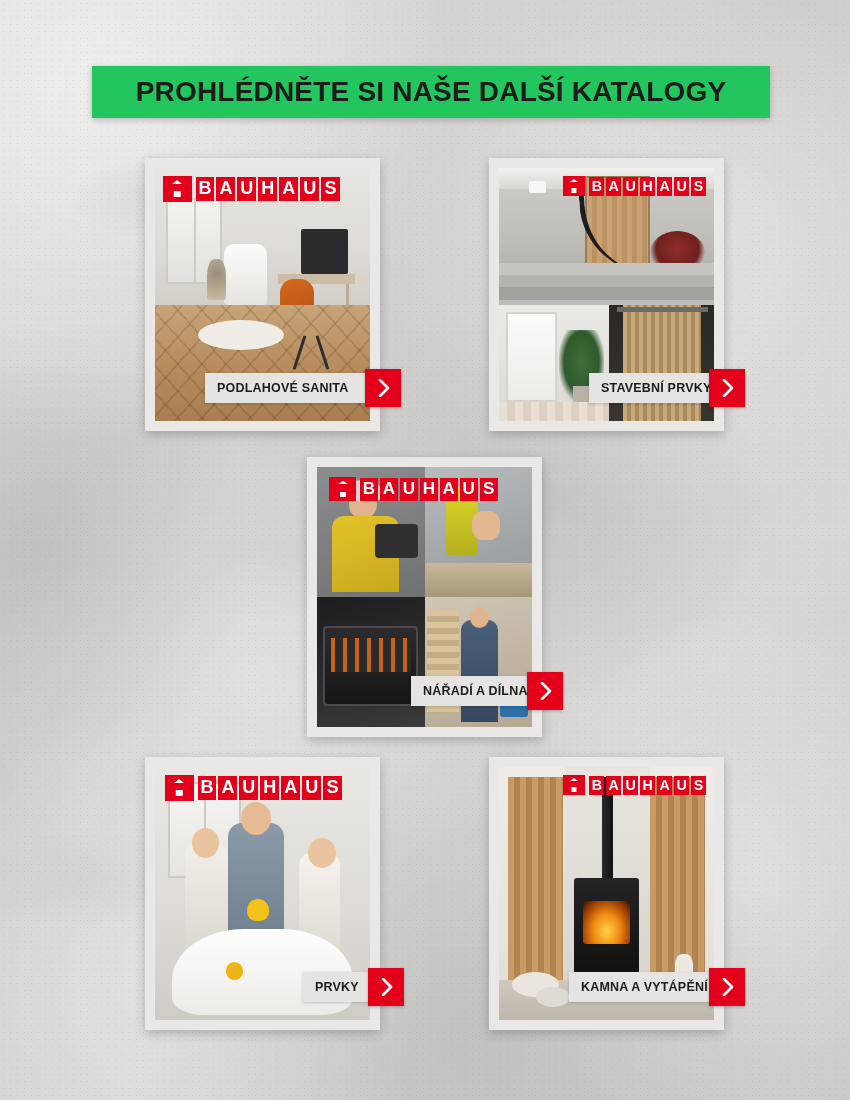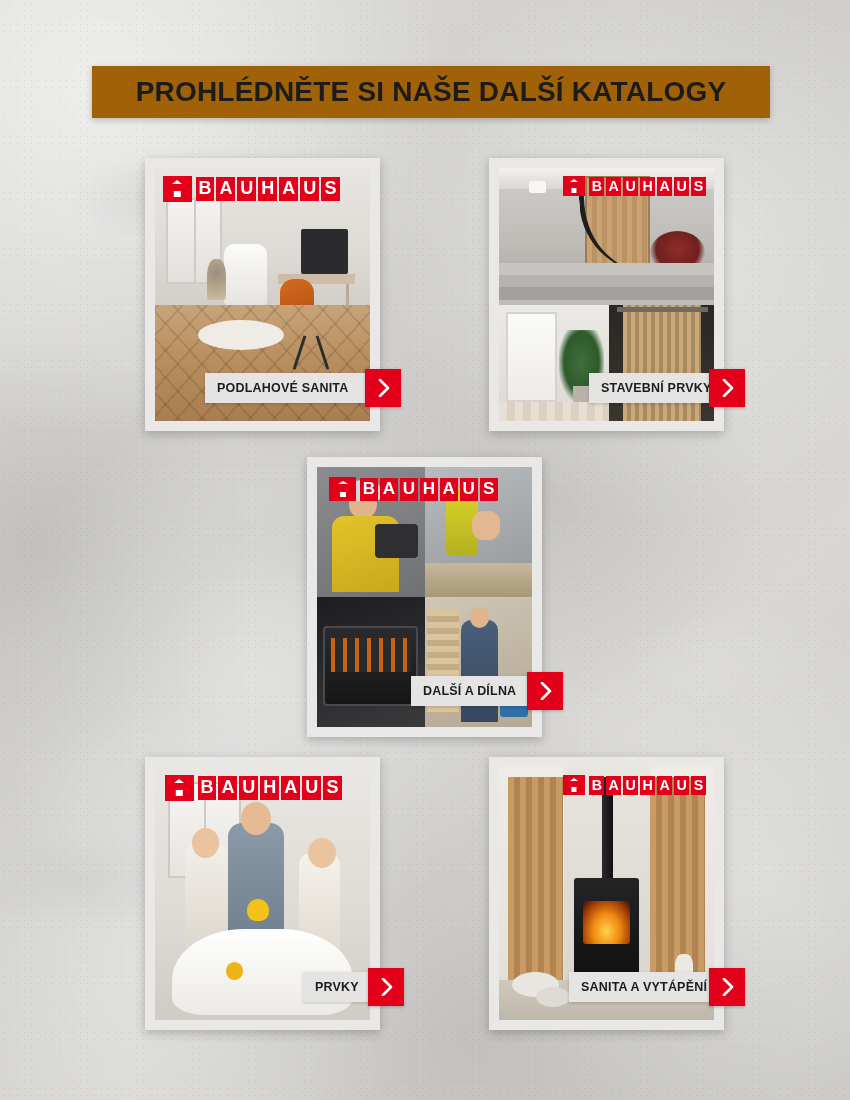--- a/index.html
+++ b/index.html
@@ -53,21 +53,21 @@
 
   .page { position: relative; width: 850px; height: 1100px; }
 
   
   .header-band {
     position: absolute;
     left: 92px;
     top: 66px;
     width: 678px;
     height: 52px;
-    background: #a16207;
+    background: #22c55e;
     box-shadow: 0 2px 6px rgba(0,0,0,0.22);
     display: flex;
     align-items: center;
     justify-content: center;
   }
   .header-title {
     font-size: 28px;
     font-weight: bold;
     letter-spacing: 0.2px;
     color: #1c1c1c;
@@ -601,21 +601,21 @@
           <span style="width:1.05em;height:1.35em;font-size:0.95em;">U</span>
           <span style="width:1.05em;height:1.35em;font-size:0.95em;">H</span>
           <span style="width:1.05em;height:1.35em;font-size:0.95em;">A</span>
           <span style="width:1.05em;height:1.35em;font-size:0.95em;">U</span>
           <span style="width:1.05em;height:1.35em;font-size:0.95em;">S</span>
         </div>
       </div>
     </div>
 
     <div class="label-bar" style="left:104px; top:219px; width:126px; height:30px;">
-      <span class="label-text">DALŠÍ A DÍLNA</span>
+      <span class="label-text">NÁŘADÍ A DÍLNA</span>
     </div>
     <div class="arrow-btn" style="left:220px; top:215px; width:36px; height:38px;">
       <svg width="13" height="18" viewBox="0 0 13 18">
         <path d="M3 1 L11 9 L3 17" fill="none" stroke="#ffffff" stroke-width="2.6" stroke-linecap="round" stroke-linejoin="round"></path>
       </svg>
     </div>
   </div>
 
   <div class="card" style="left:145px; top:757px; width:235px; height:273px;">
     <div class="card-inner">
@@ -678,21 +678,21 @@
           <span style="width:1.05em;height:1.35em;font-size:0.95em;">U</span>
           <span style="width:1.05em;height:1.35em;font-size:0.95em;">H</span>
           <span style="width:1.05em;height:1.35em;font-size:0.95em;">A</span>
           <span style="width:1.05em;height:1.35em;font-size:0.95em;">U</span>
           <span style="width:1.05em;height:1.35em;font-size:0.95em;">S</span>
         </div>
       </div>
     </div>
 
     <div class="label-bar" style="left:80px; top:215px; width:156px; height:30px;">
-      <span class="label-text">SANITA A VYTÁPĚNÍ</span>
+      <span class="label-text">KAMNA A VYTÁPĚNÍ</span>
     </div>
     <div class="arrow-btn" style="left:220px; top:211px; width:36px; height:38px;">
       <svg width="13" height="18" viewBox="0 0 13 18">
         <path d="M3 1 L11 9 L3 17" fill="none" stroke="#ffffff" stroke-width="2.6" stroke-linecap="round" stroke-linejoin="round"></path>
       </svg>
     </div>
   </div>
 </div>
 
 </body></html>

